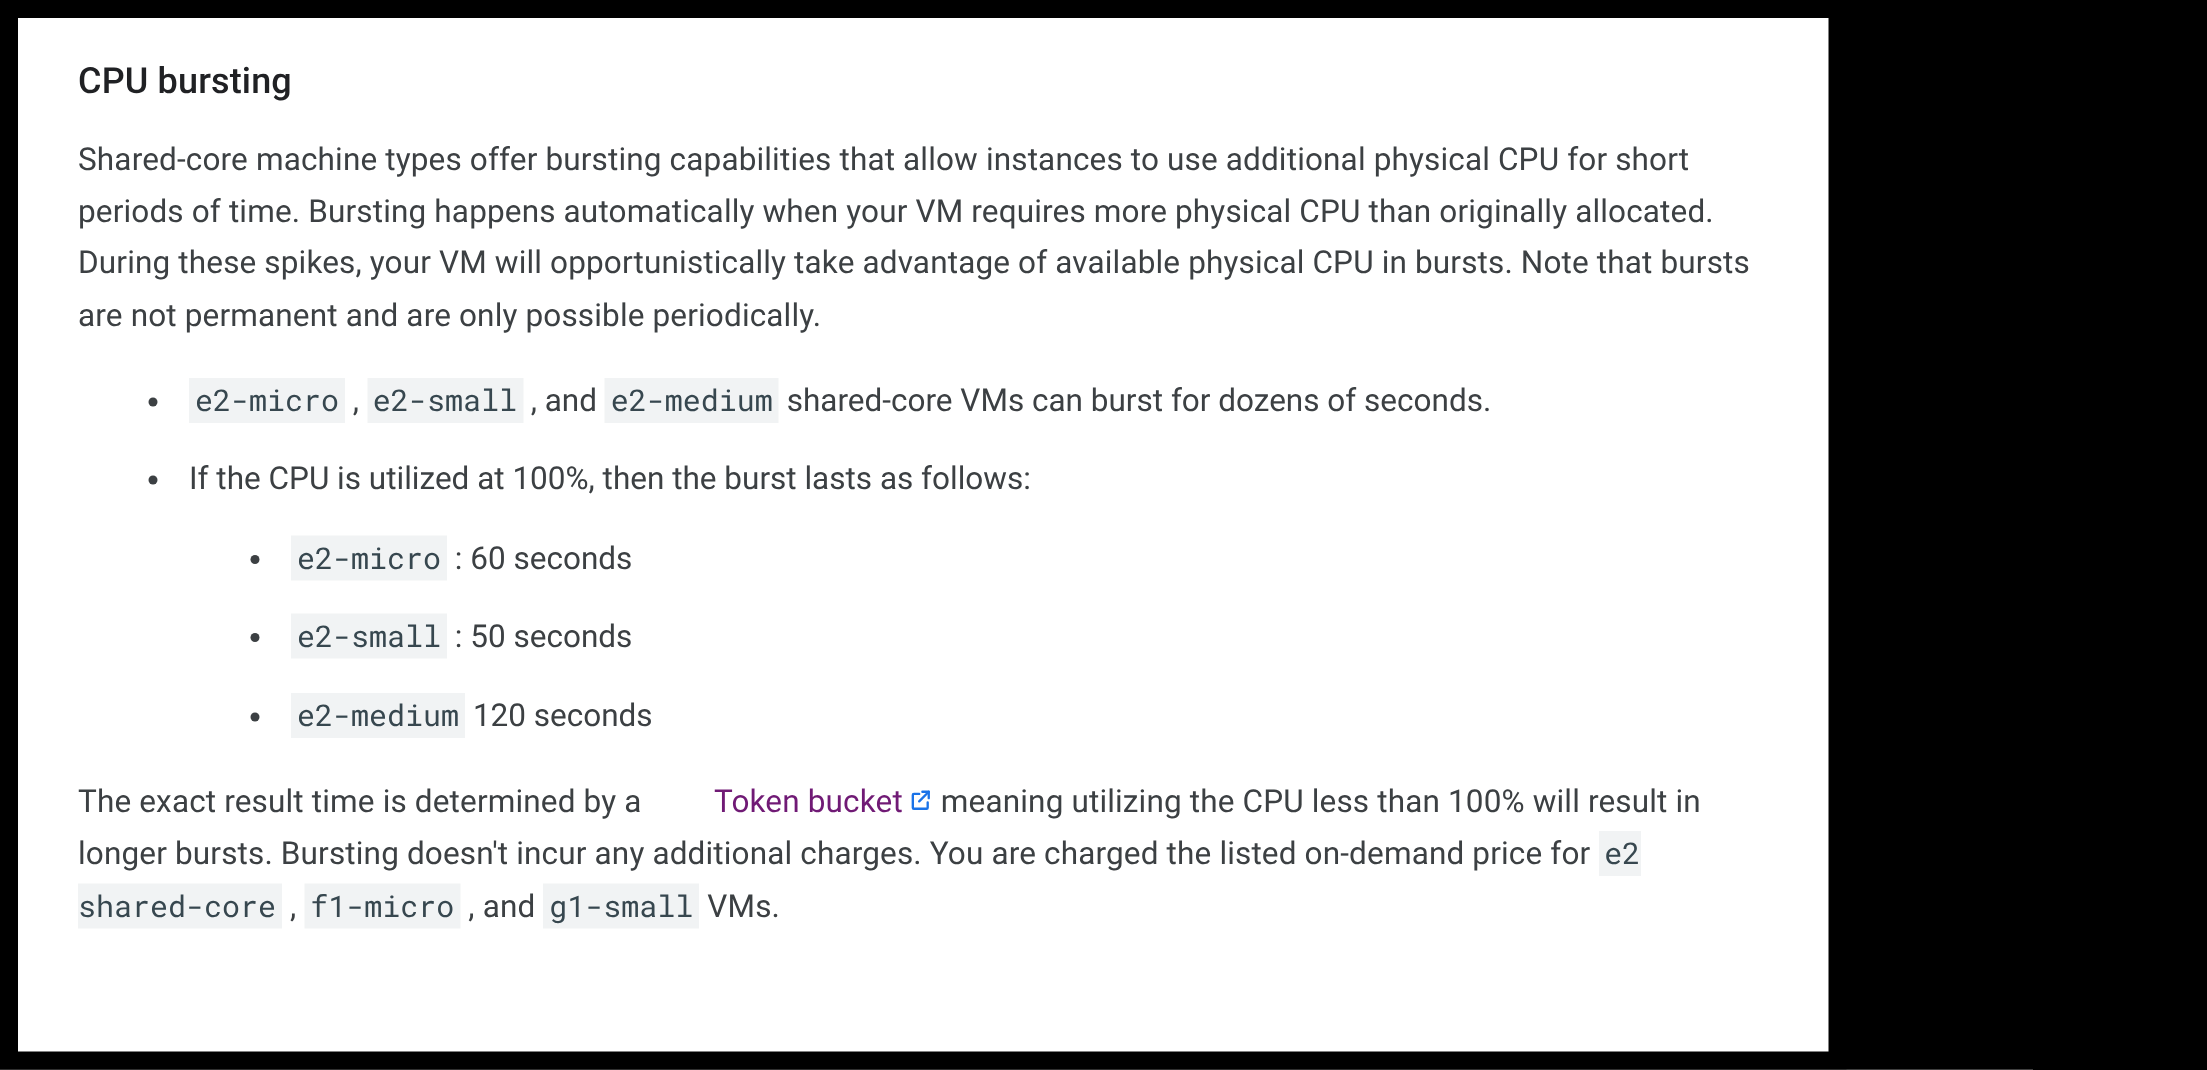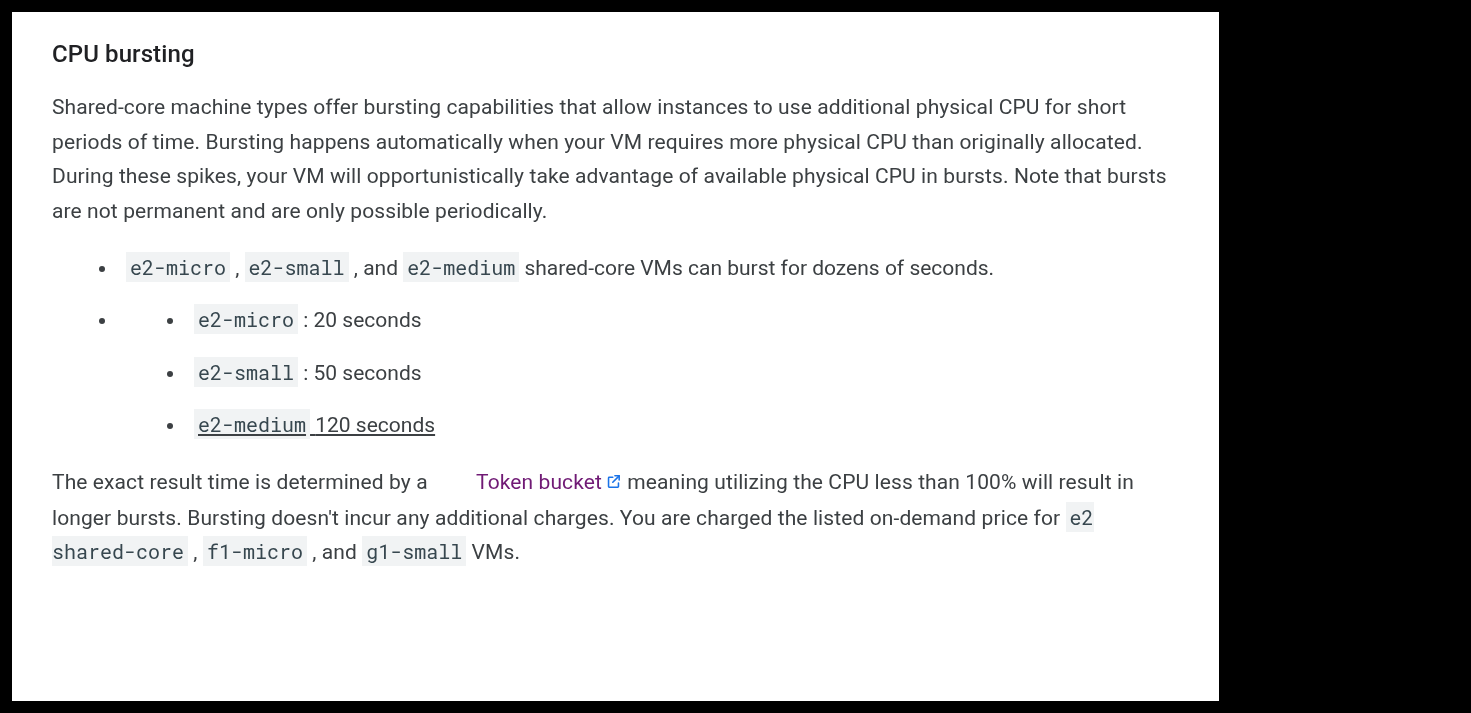--- a/index.html
+++ b/index.html
@@ -57,21 +57,20 @@
   }
   ul.inner > li {
     font-size: 21px;
     line-height: 1.65;
     color: #3c4043;
     margin-bottom: 18px;
     padding-left: 8px;
   }
   ul.inner > li:last-child {
     margin-bottom: 8px;
-    text-decoration: underline;
   }
   code {
     font-family: "Roboto Mono", Consolas, Menlo, monospace;
     background: #f1f3f4;
     color: #37474f;
     padding: 2px 4px;
     border-radius: 0;
     font-size: 20px;
     letter-spacing: 0;
   }
@@ -98,23 +97,24 @@
 
     <h3 class="heading">CPU bursting</h3>
 
     <p class="para">Shared-core machine types offer bursting capabilities that allow instances to use additional physical CPU for short periods of time. Bursting happens automatically when your VM requires more physical CPU than originally allocated. During these spikes, your VM will opportunistically take advantage of available physical CPU in bursts. Note that bursts are not permanent and are only possible periodically.</p>
 
     <ul class="outer">
       <li>
         <code>e2-micro</code><span> , </span><code>e2-small</code><span> , and </span><code>e2-medium</code><span> shared-core VMs can burst for dozens of seconds.</span>
       </li>
       <li>
+        <span>If the CPU is utilized at 100%, then the burst lasts as follows:</span>
         <ul class="inner">
           <li>
-            <code>e2-micro</code><span> : </span><span>20 seconds</span>
+            <code>e2-micro</code><span> : </span><span>60 seconds</span>
           </li>
           <li>
             <code>e2-small</code><span> : </span><span>50 seconds</span>
           </li>
           <li>
             <code>e2-medium</code><span> </span><span>120 seconds</span>
           </li>
         </ul>
       </li>
     </ul>

